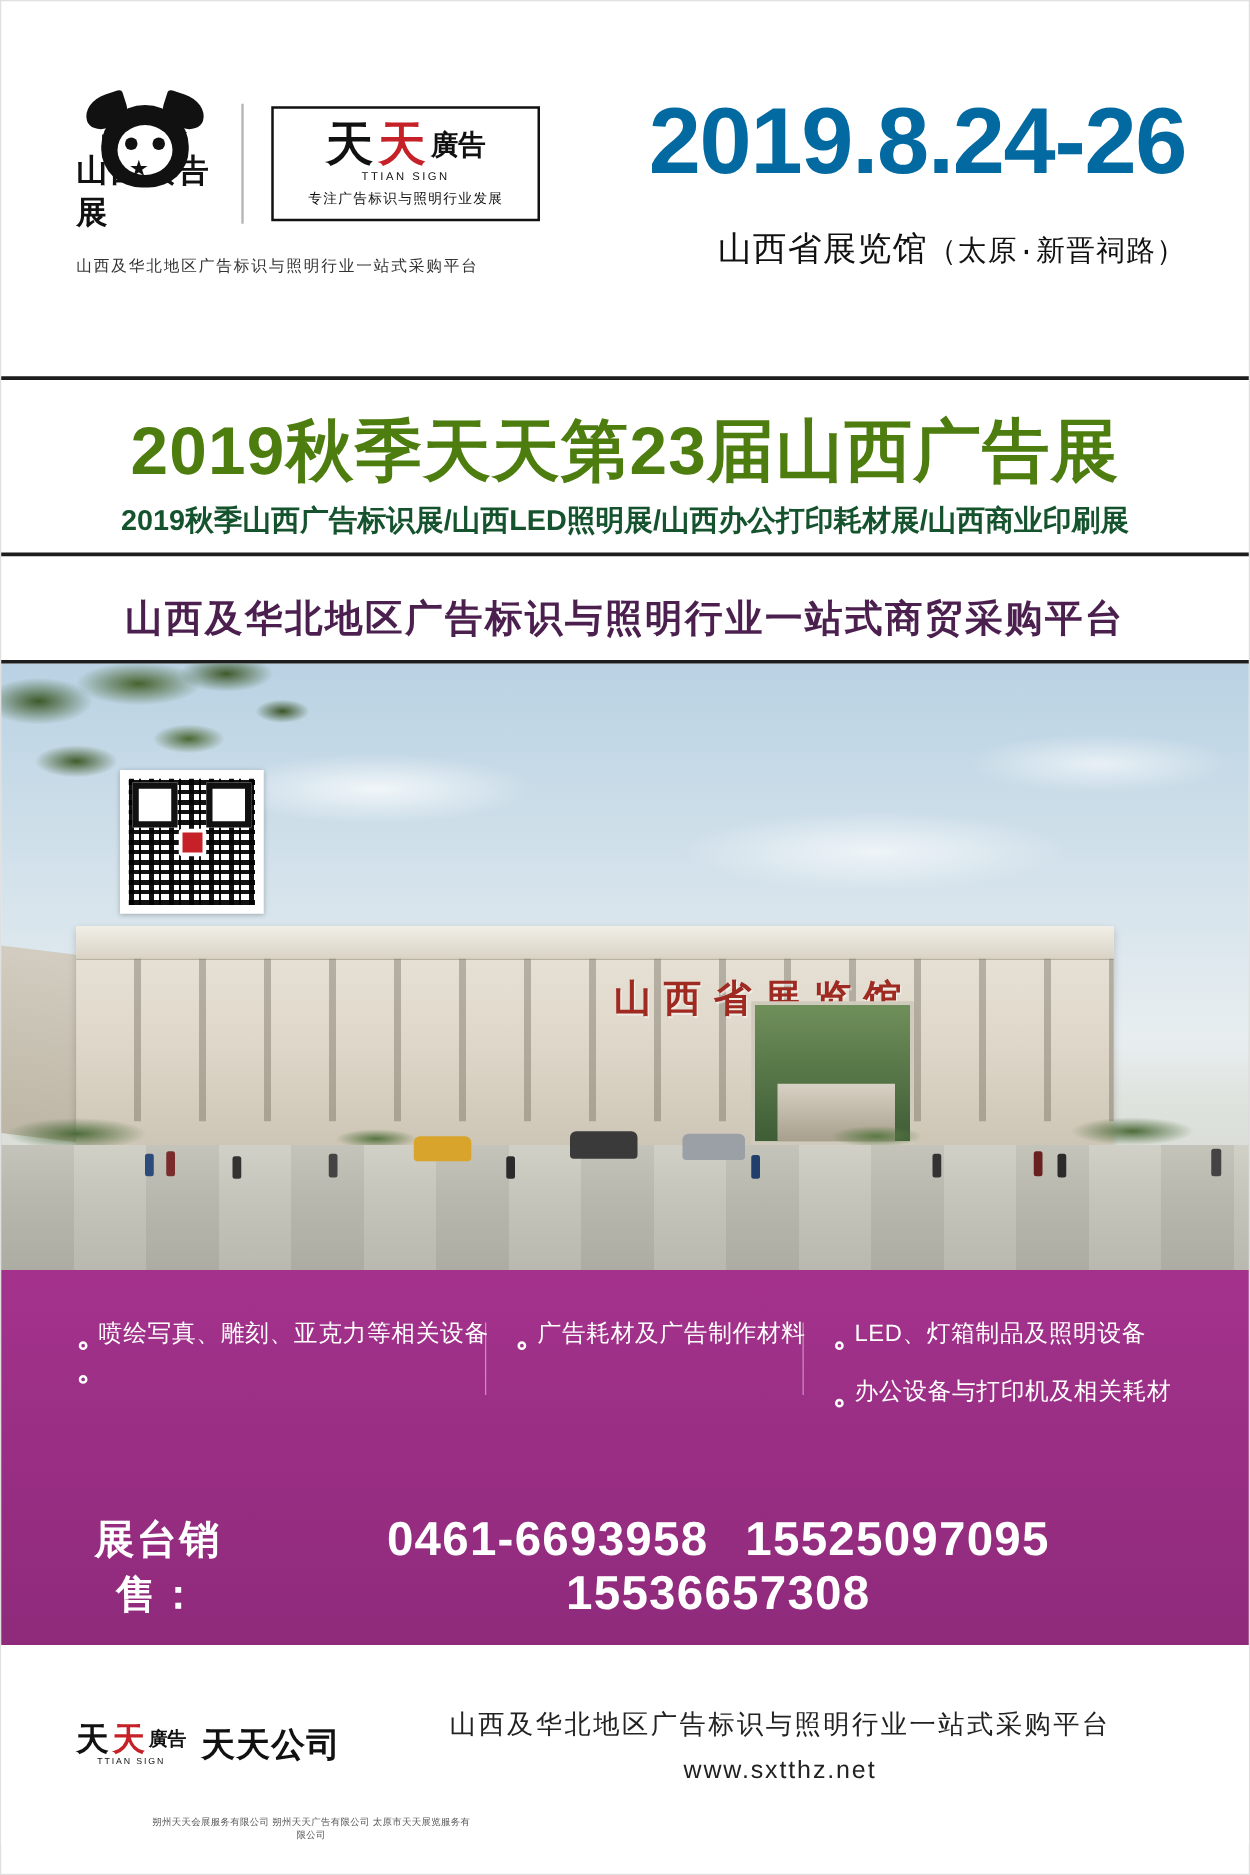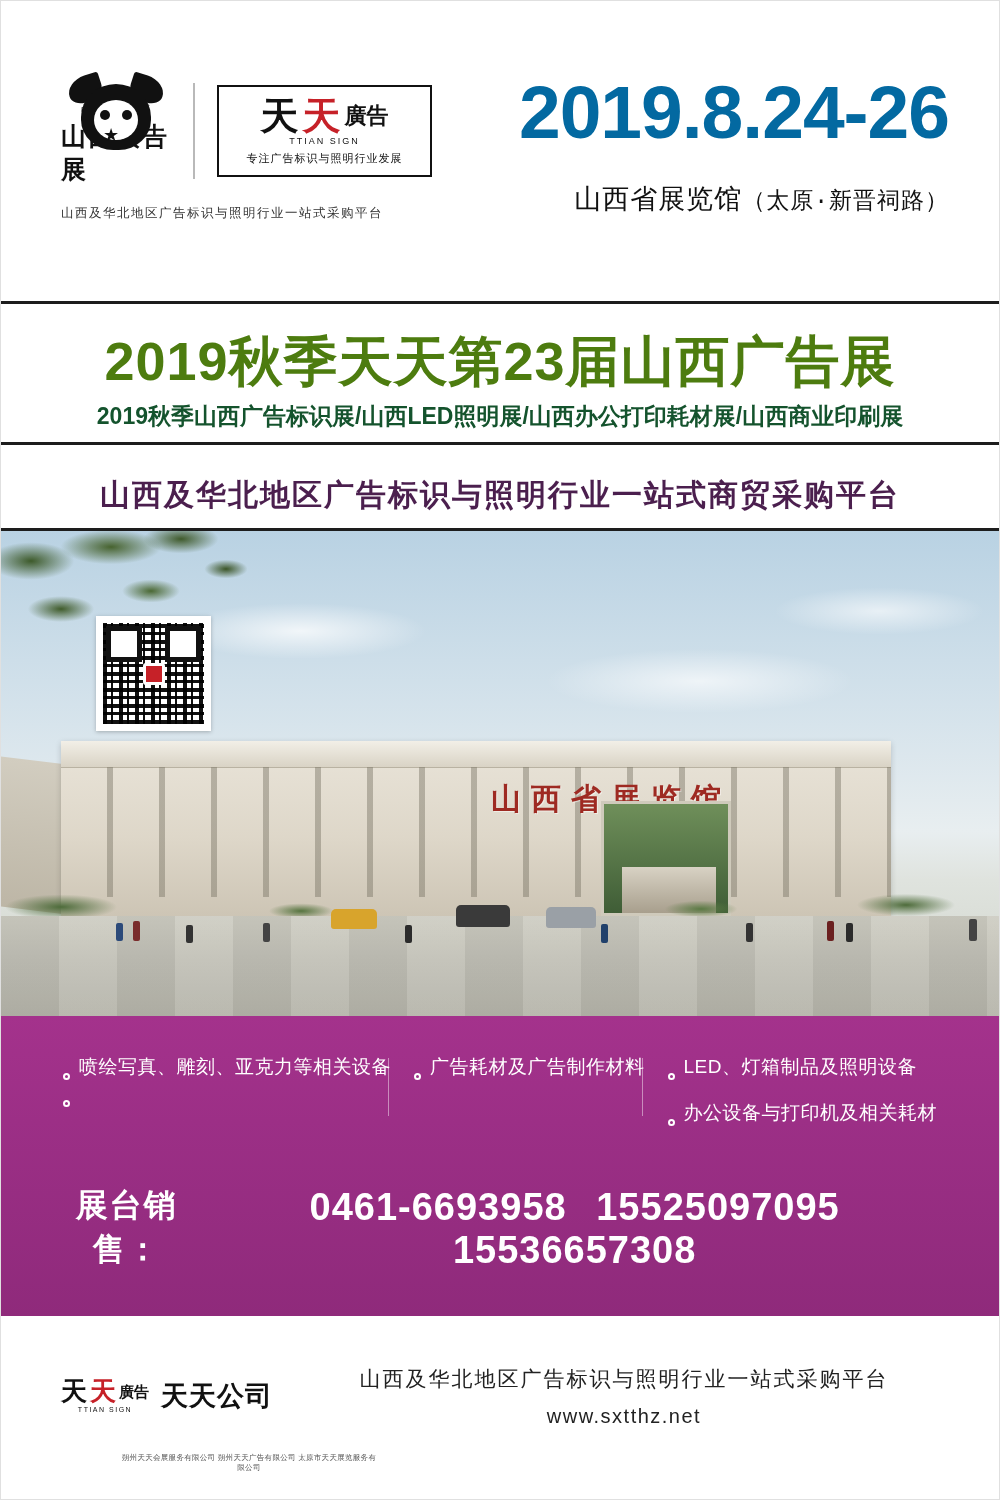--- a/index.html
+++ b/index.html
@@ -350,26 +350,26 @@
     letter-spacing: .5px;
     white-space: nowrap;
   }
   .cat-dot {
     width: 7px; height: 7px;
     border: 2px solid #fff;
     border-radius: 50%;
     flex: none;
   }
   .phone-row {
-    margin-top: 58px;
+    margin-top: 84px;
     text-align: center;
     color: #fff;
     font-weight: bold;
     display: flex;
-    align-items: flex-end;
+    align-items: center;
     justify-content: center;
     gap: 16px;
   }
   .phone-label {
     font-size: 32px;
     letter-spacing: 2px;
   }
   .phone-nums {
     font-size: 38px;
     letter-spacing: 1px;

